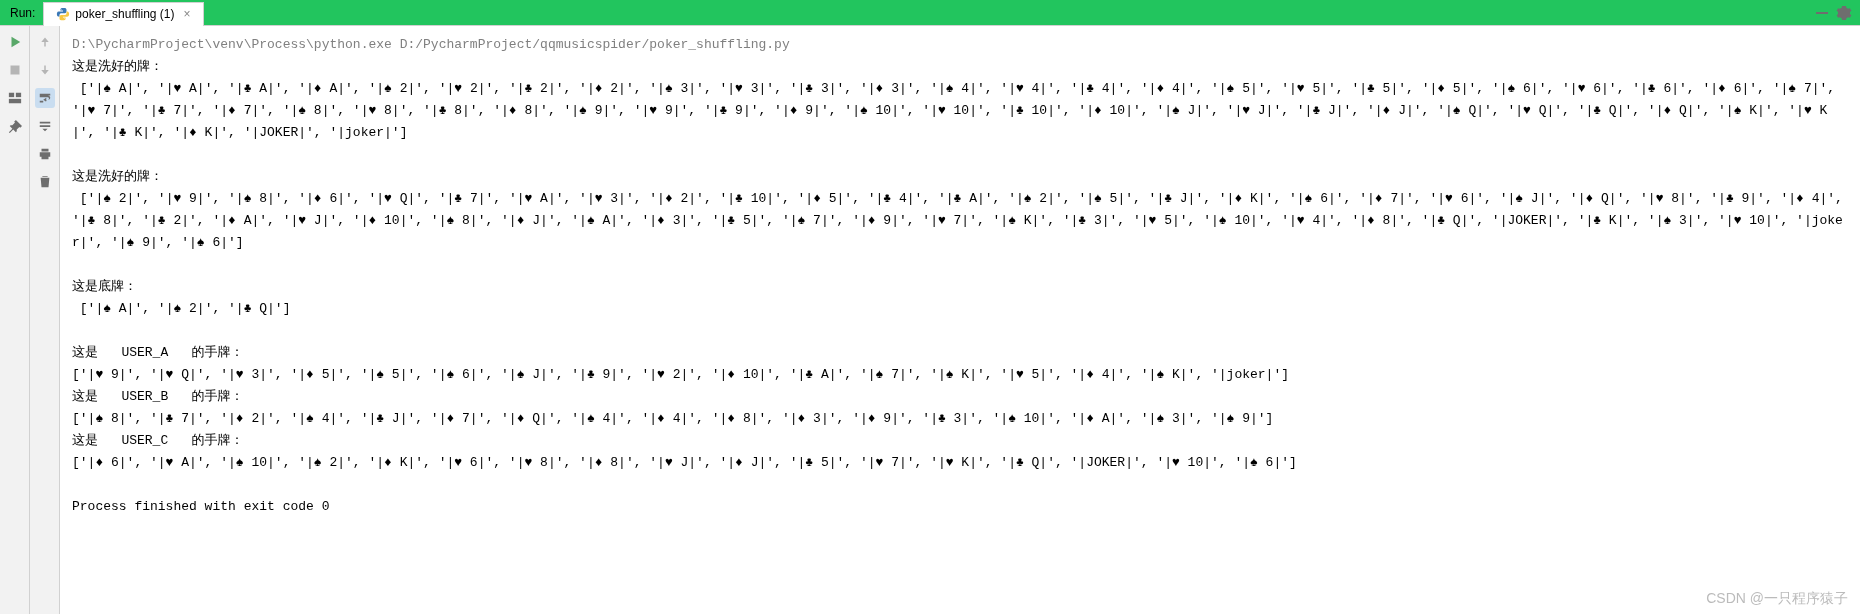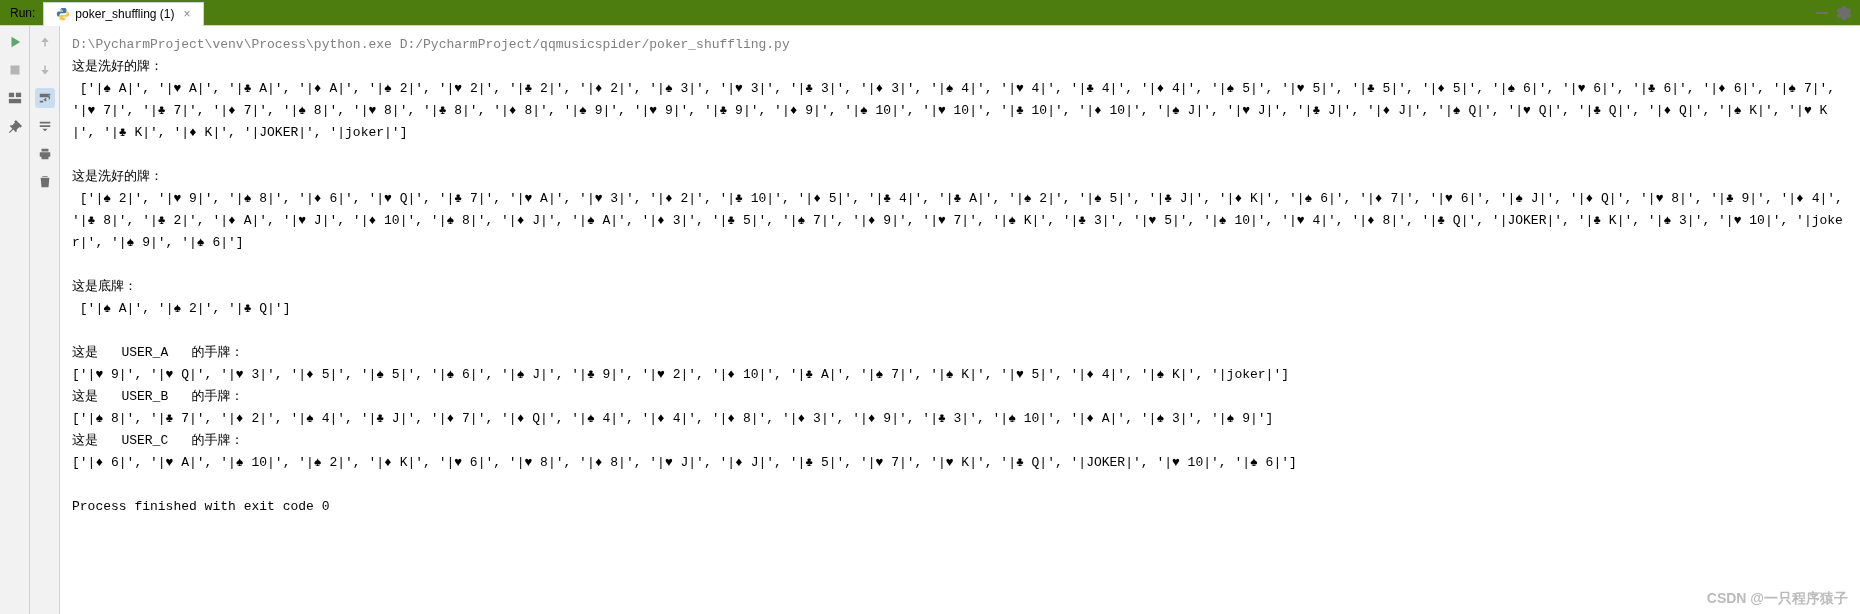--- a/index.html
+++ b/index.html
@@ -1,34 +1,34 @@
 <!DOCTYPE html>
 <html><head>
 <meta charset="utf-8">
 <style>
 * { margin: 0; padding: 0; box-sizing: border-box; }
 body { font-family: -apple-system, BlinkMacSystemFont, "Segoe UI", sans-serif; font-size: 12px; background: #fff; color: #000; width: 1860px; height: 614px; overflow: hidden; position: relative; }
-.top-bar { display: flex; align-items: center; height: 26px; border-bottom: 1px solid #d1d1d1; background: #4d7c0f; }
+.top-bar { display: flex; align-items: center; height: 26px; border-bottom: 1px solid #d1d1d1; background: #22c55e; }
 .run-label { padding: 0 8px 0 10px; color: #000; font-size: 12px; }
 .tab { display: flex; align-items: center; height: 24px; padding: 0 12px; background: #fff; border: 1px solid #d1d1d1; border-bottom: none; margin-top: 2px; gap: 5px; }
 .tab-icon { width: 14px; height: 14px; }
 .tab-title { color: #000; font-size: 12px; }
 .tab-close { color: #888; font-size: 12px; margin-left: 4px; }
 .gear-icon { position: absolute; right: 8px; top: 5px; width: 16px; height: 16px; color: #6e6e6e; }
 .minus-icon { position: absolute; right: 30px; top: 5px; width: 16px; height: 16px; color: #6e6e6e; }
 .main-area { display: flex; height: calc(614px - 26px); }
 .toolbar-col { width: 30px; display: flex; flex-direction: column; align-items: center; padding-top: 6px; gap: 8px; border-right: 1px solid #d1d1d1; background: #f2f2f2; }
 .toolbar-col.second { border-right: 1px solid #d1d1d1; }
 .tb-btn { width: 20px; height: 20px; display: flex; align-items: center; justify-content: center; color: #6e6e6e; }
 .tb-btn.green { color: #59a869; }
 .tb-btn.active { background: #c9ddf0; border-radius: 3px; }
 .console { flex: 1; padding: 8px 12px; font-family: "Consolas", "Courier New", monospace; font-size: 13px; line-height: 22px; color: #000; white-space: pre-wrap; word-break: break-all; overflow: hidden; }
 .console .faded { color: #808080; }
 .console .exit { color: #000; margin-top: 24px; }
-.watermark { position: absolute; right: 12px; bottom: 6px; color: rgba(120,120,120,0.5); font-size: 14px; font-family: sans-serif; font-weight: bold; }
+.watermark { position: absolute; right: 12px; bottom: 6px; color: rgba(120,120,120,0.5); font-size: 14px; font-family: sans-serif; }
 </style>
 </head>
 <body>
 
 <div class="top-bar">
   <span class="run-label">Run:</span>
   <div class="tab">
     <svg class="tab-icon" viewBox="0 0 16 16">
         <path fill="#3b78b5" d="M7 1C5 1 5 3 5 3v1h3v1H3S1 5 1 8s2 3 2 3h1V9s0-2 2-2h4s2 0 2-2V3s0-2-2-2H7zM6 2.5A.5.5 0 116 3.5.5.5 0 016 2.5z"></path>
         <path fill="#f7c843" d="M9 15c2 0 2-2 2-2v-1H8v-1h5s2 0 2-3-2-3-2-3h-1v2s0 2-2 2H6s-2 0-2 2v2s0 2 2 2h3zm1-1.5a.5.5 0 110-1 .5.5 0 010 1z"></path>

